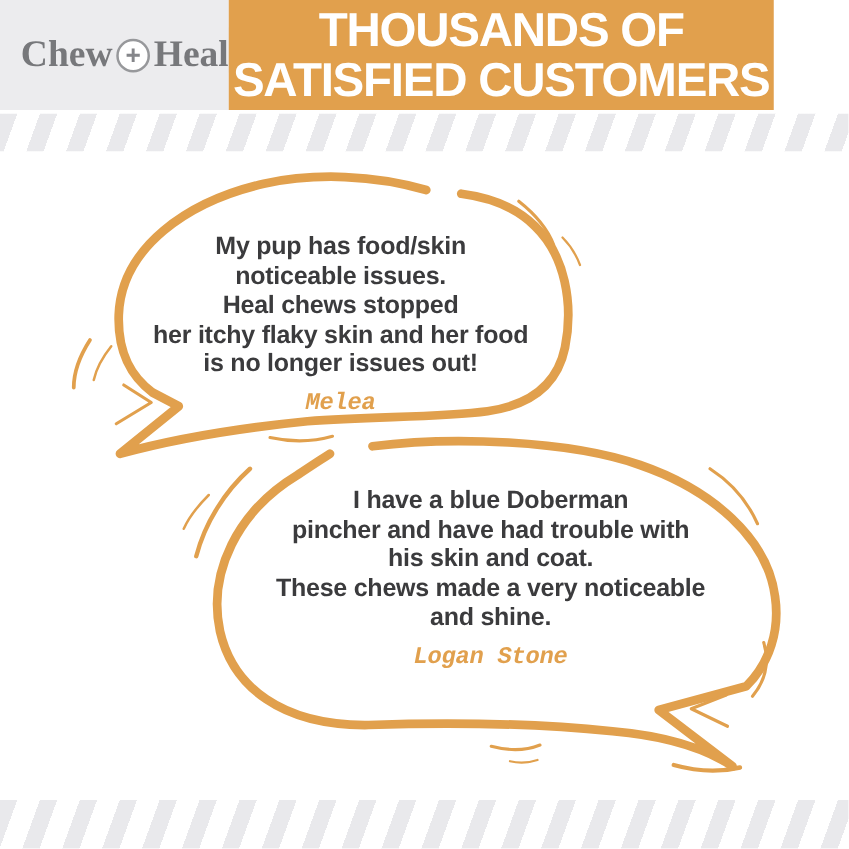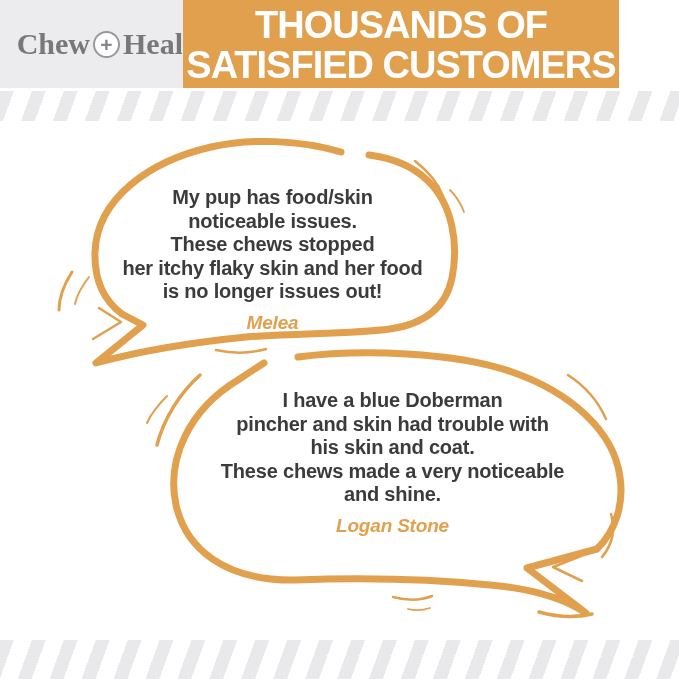--- a/index.html
+++ b/index.html
@@ -55,21 +55,21 @@
 
   
   .quote {
     position:absolute; text-align:center; color:var(--text-dark,#3B3B3D);
     font-weight:bold; font-size:20px; line-height:23.5px; letter-spacing:-0.2px;
   }
   .q1 { left:100px; top:170px; width:345px;margin-top:16px; }
   .q2 { left:180px; top:389px; width:425px; }
   .author {
     margin-top:7px; color:var(--orange,#E1A04D);
-    font-style:italic; font-size:19px;
+    font-style:italic; font-size:19px;font-family:Liberation Mono, monospace;
   }
 </style>
 </head>
 <body>
 
 <div class="page">
 
   <div class="logo-panel">
     <div class="logo">
       <span>Chew</span>
@@ -125,28 +125,28 @@
     <path class="bstroke" stroke-width="2.5" d="M 568,375 C 585,386 598,401 606,419"></path>
     <path class="bstroke" stroke-width="2.5" d="M 611,514 C 616,531 612,545 602,557"></path>
     <path class="bstroke" stroke-width="2.5" d="M 393,597 C 408,601 422,600 432,596"></path>
     <path class="bstroke" stroke-width="1.8" d="M 408,609 C 416,611 424,610 430,608"></path>
     <path class="bstroke" stroke-width="3.5" d="M 539,612 C 557,617 575,618 592,614"></path>
   </svg>
 
   <div class="quote q1">
     <div>My pup has food/skin</div>
     <div>noticeable issues.</div>
-    <div>These chews stopped</div>
+    <div>Heal chews stopped</div>
     <div>her itchy flaky skin and her food</div>
     <div>is no longer issues out!</div>
     <div class="author">Melea</div>
   </div>
 
   <div class="quote q2">
     <div>I have a blue Doberman</div>
-    <div>pincher and skin had trouble with</div>
+    <div>pincher and have had trouble with</div>
     <div>his skin and coat.</div>
     <div>These chews made a very noticeable</div>
     <div>and shine.</div>
     <div class="author">Logan Stone</div>
   </div>
 
 </div>
 
 </body></html>

